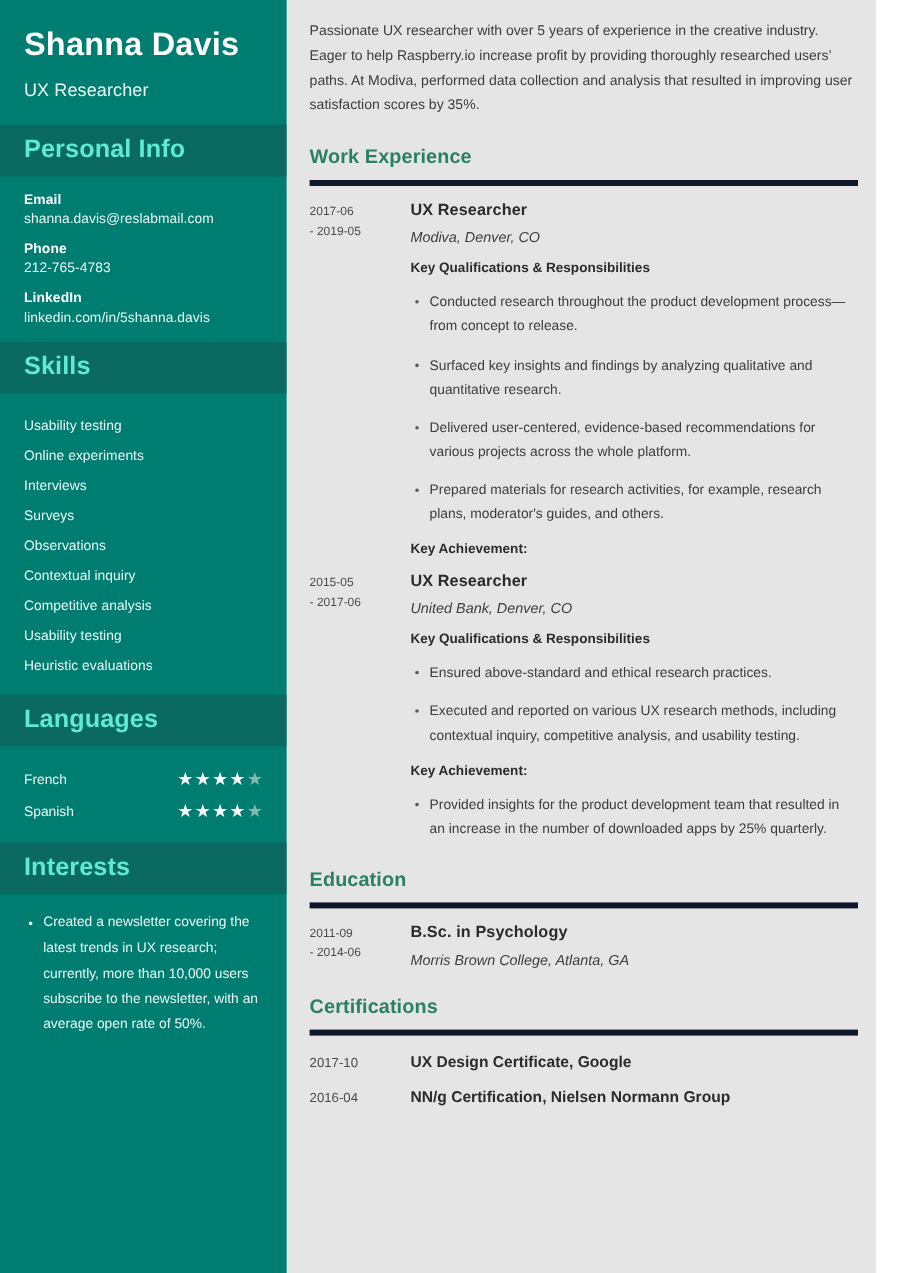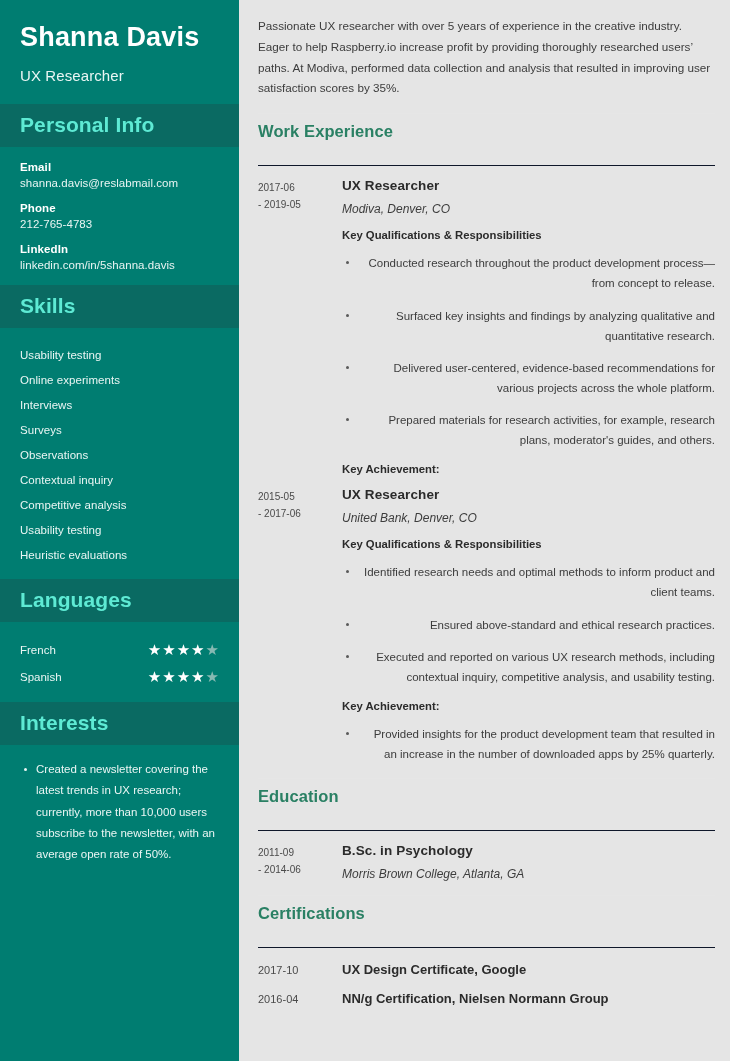--- a/index.html
+++ b/index.html
@@ -118,22 +118,22 @@
     color: #3c3c3c;
     padding-right: 2px;
   }
 
   .section { margin-top: 14px; }
   .section-head {
     font-size: 16.5px;
     font-weight: bold;
     color: #2a8064;
     border-top: 1px solid #e6e6e6;
-    border-bottom: 1px solid #0f172a;
-    padding: 8px 0 24px 0;
+    border-bottom: 5px solid #0f172a;
+    padding: 8px 0 9px 0;
     letter-spacing: 0.1px;
   }
 
   .entry { display: flex; margin-top: 12px; }
   .entry-dates {
     flex: 0 0 84px;
     font-size: 10px;
     line-height: 1.65;
     color: #4a4a4a;
     padding-top: 2px;
@@ -158,21 +158,20 @@
     color: #2b2b2b;
   }
   .bullets { list-style: none; margin-top: 3px; }
   .bullet {
     position: relative;
     padding-left: 16px;
     font-size: 11.5px;
     line-height: 1.75;
     color: #3c3c3c;
     margin-top: 12px;
-    text-align: right;
   }
   .bullet::before {
     content: "";
     position: absolute;
     left: 4px;
     top: 8px;
     width: 3px;
     height: 3px;
     background: #5a5a5a;
     border-radius: 50%;
@@ -294,21 +293,20 @@
       <div class="entry">
         <div class="entry-dates">
           <div>2015-05</div>
           <div>- 2017-06</div>
         </div>
         <div class="entry-body">
           <div class="entry-title">UX Researcher</div>
           <div class="entry-org">United Bank, Denver, CO</div>
           <div class="block-label">Key Qualifications &amp; Responsibilities</div>
           <ul class="bullets">
-            <li class="bullet">Identified research needs and optimal methods to inform product and client teams.</li>
             <li class="bullet">Ensured above-standard and ethical research practices.</li>
             <li class="bullet">Executed and reported on various UX research methods, including contextual inquiry, competitive analysis, and usability testing.</li>
           </ul>
           <div class="block-label">Key Achievement:</div>
           <ul class="bullets">
             <li class="bullet">Provided insights for the product development team that resulted in an increase in the number of downloaded apps by 25% quarterly.</li>
           </ul>
         </div>
       </div>
     </section>

